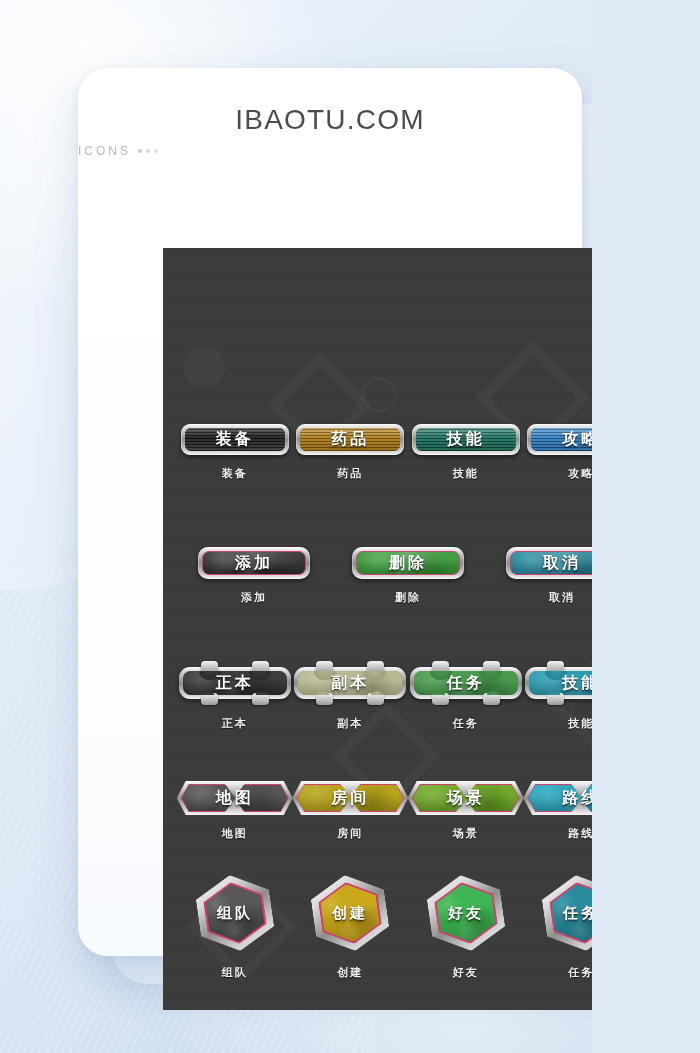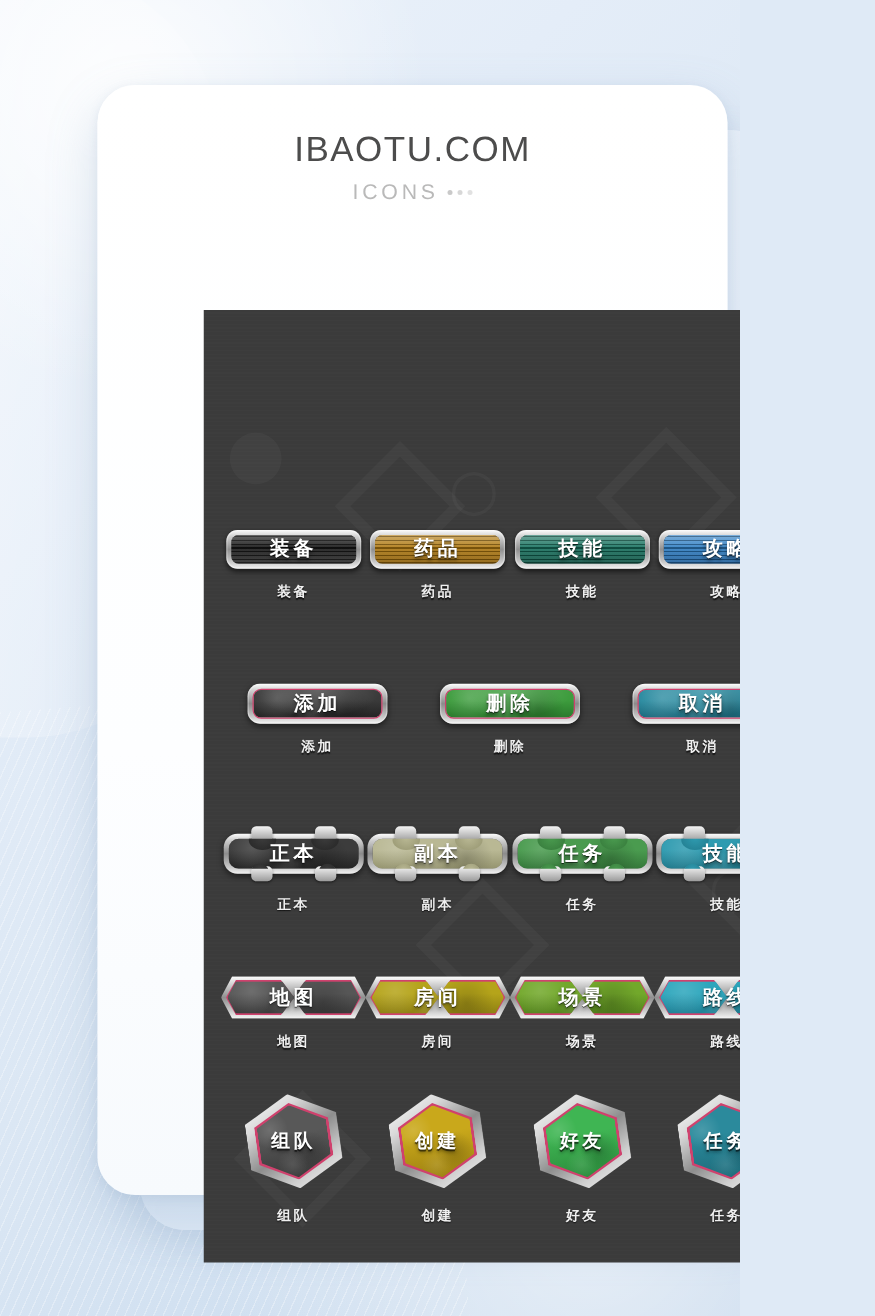--- a/index.html
+++ b/index.html
@@ -52,22 +52,22 @@
     box-shadow:0 16px 40px rgba(120,150,185,.26), 0 2px 8px rgba(120,150,185,.12);
   }
 
   .brand{
     position:absolute;left:0;right:0;top:36px;text-align:center;
   }
   .brand-title{
     font-size:28px;letter-spacing:1.2px;color:#4c4c4c;font-weight:400;
   }
   .brand-sub{
-    margin-top:8px;font-size:17px;letter-spacing:3px;color:#b9b9b9;
-    display:flex;align-items:center;justify-content:center;gap:7px;
+    margin-top:8px;font-size:12px;letter-spacing:3px;color:#b9b9b9;
+    display:flex;align-items:center;justify-content:flex-start;gap:7px;
   }
   .brand-dots{display:inline-flex;gap:4px;align-items:center;}
   .brand-dots i{width:4px;height:4px;border-radius:50%;background:#c9c9c9;display:block;}
   .brand-dots i:nth-child(2){opacity:.75;}
   .brand-dots i:nth-child(3){opacity:.55;}
 
   
   .panel{
     position:absolute;left:85px;top:180px;width:490px;height:762px;
     background:#3b3b3b;overflow:hidden;

